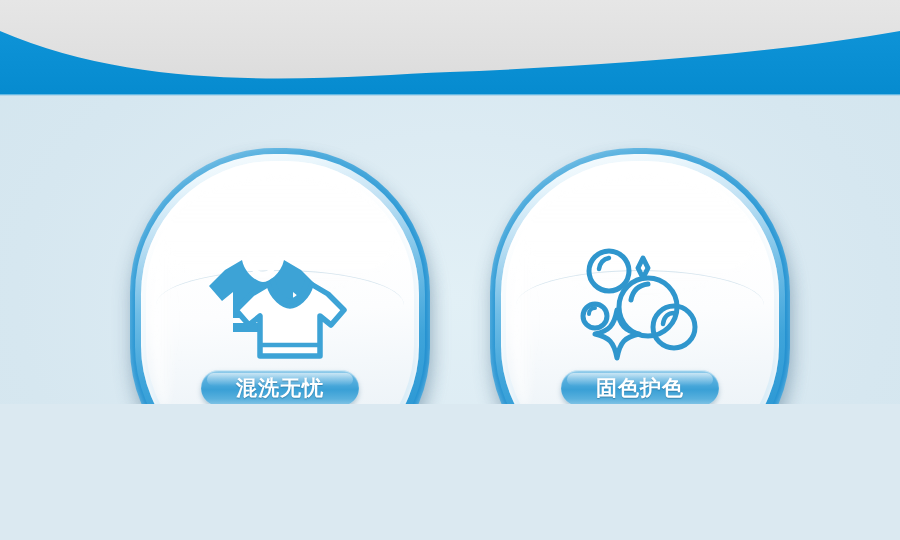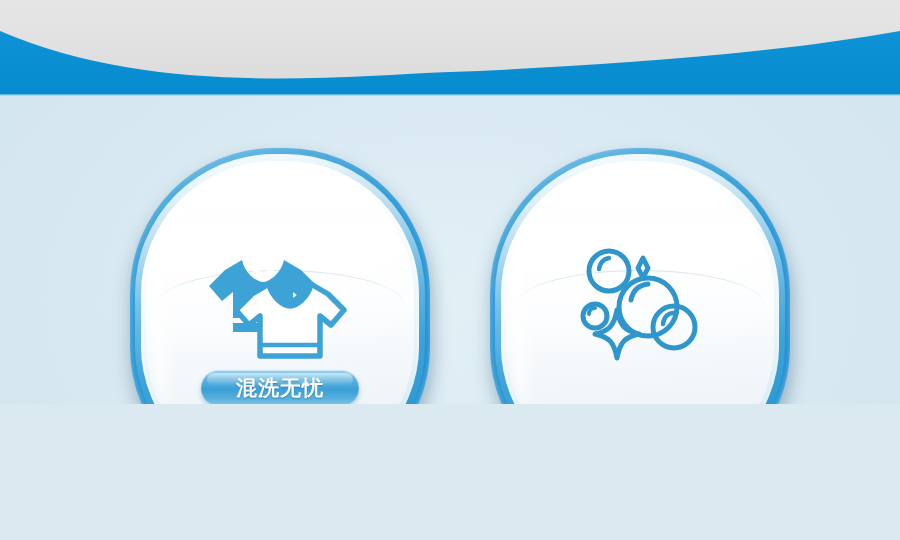--- a/index.html
+++ b/index.html
@@ -367,18 +367,21 @@
               <path d="M98,80 C99,72 104,69 109,69" stroke-width="4.5"></path>
             </g>
 
             <path d="M78,14 L83,24 L78,34 L73,24 Z" fill="none" stroke="#2f96cd" stroke-width="5" stroke-linejoin="round"></path>
 
             <path d="M52,66 C55,82 60,87 74,90 C60,93 55,98 52,114
                      C49,98 44,93 30,90 C44,87 49,82 52,66 Z" fill="none" stroke="#2f96cd" stroke-width="5" stroke-linejoin="round"></path>
           </svg>
         </div>
 
+        <div class="badge">
+          <span class="badge-text">固色护色</span>
+        </div>
 
       </div>
     </div>
   </div>
 
 </div>
 
 </body></html>

